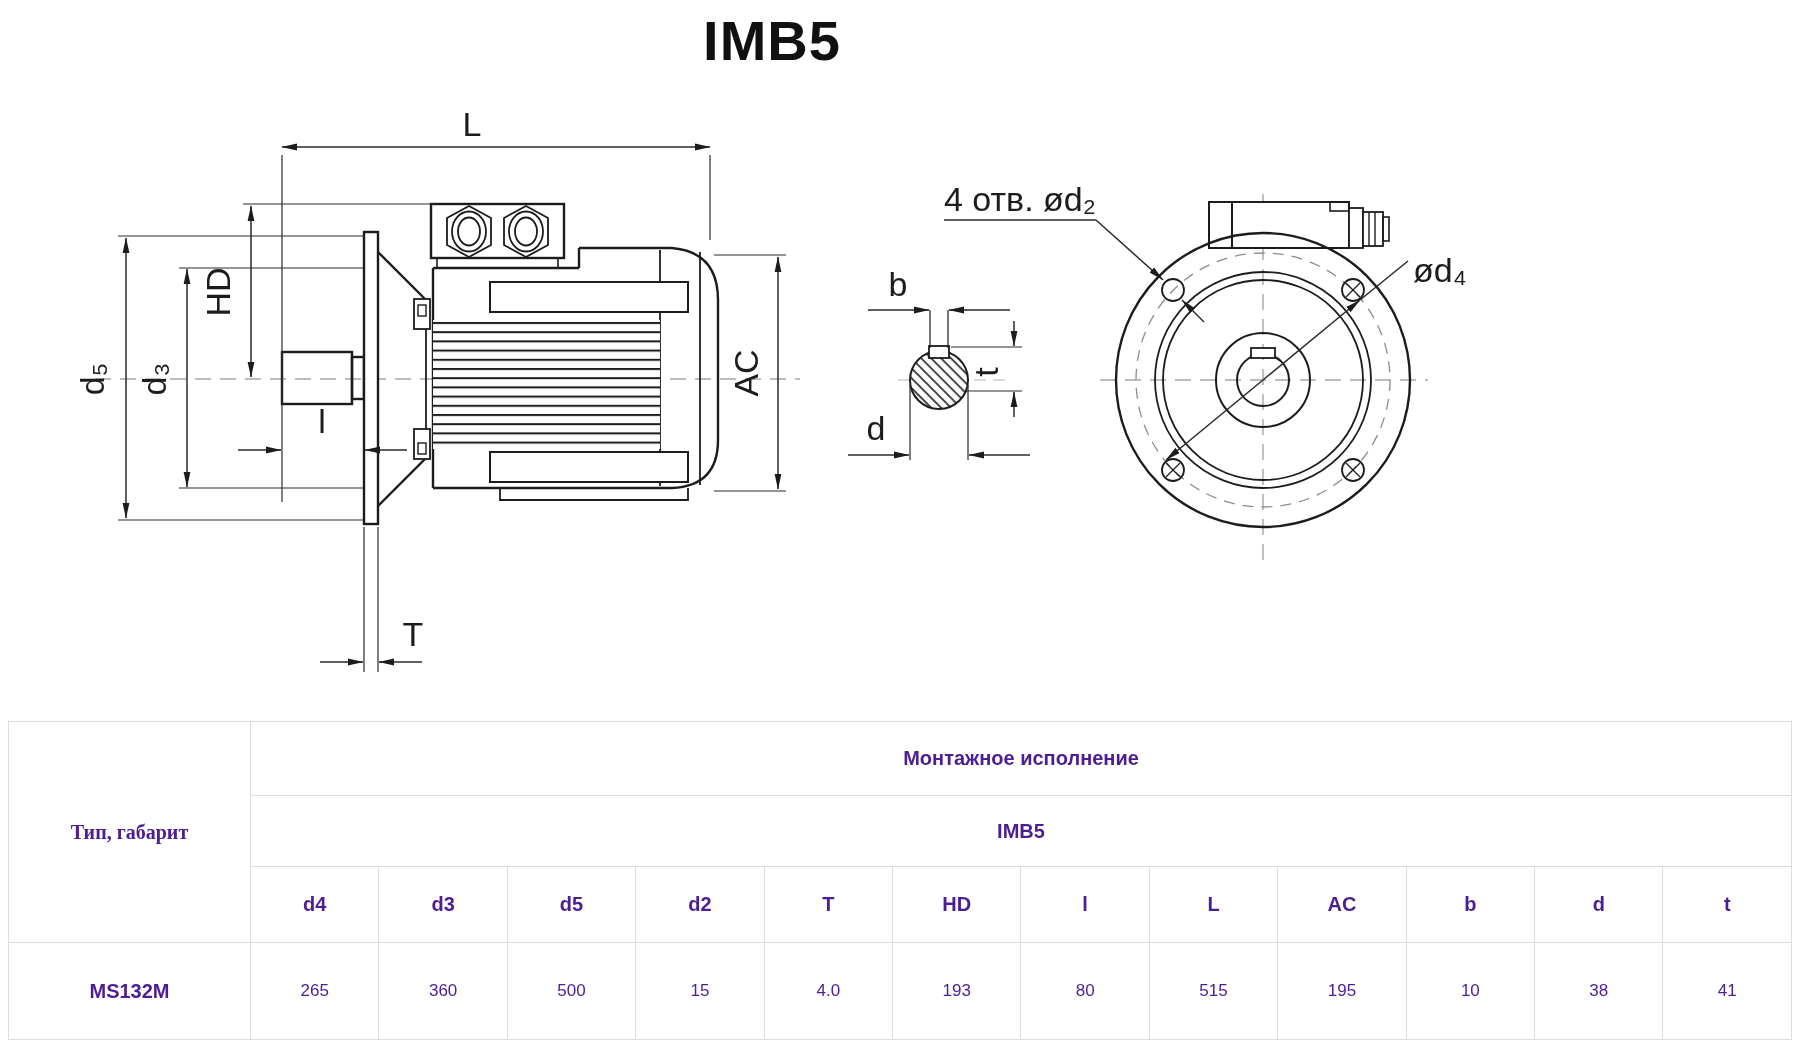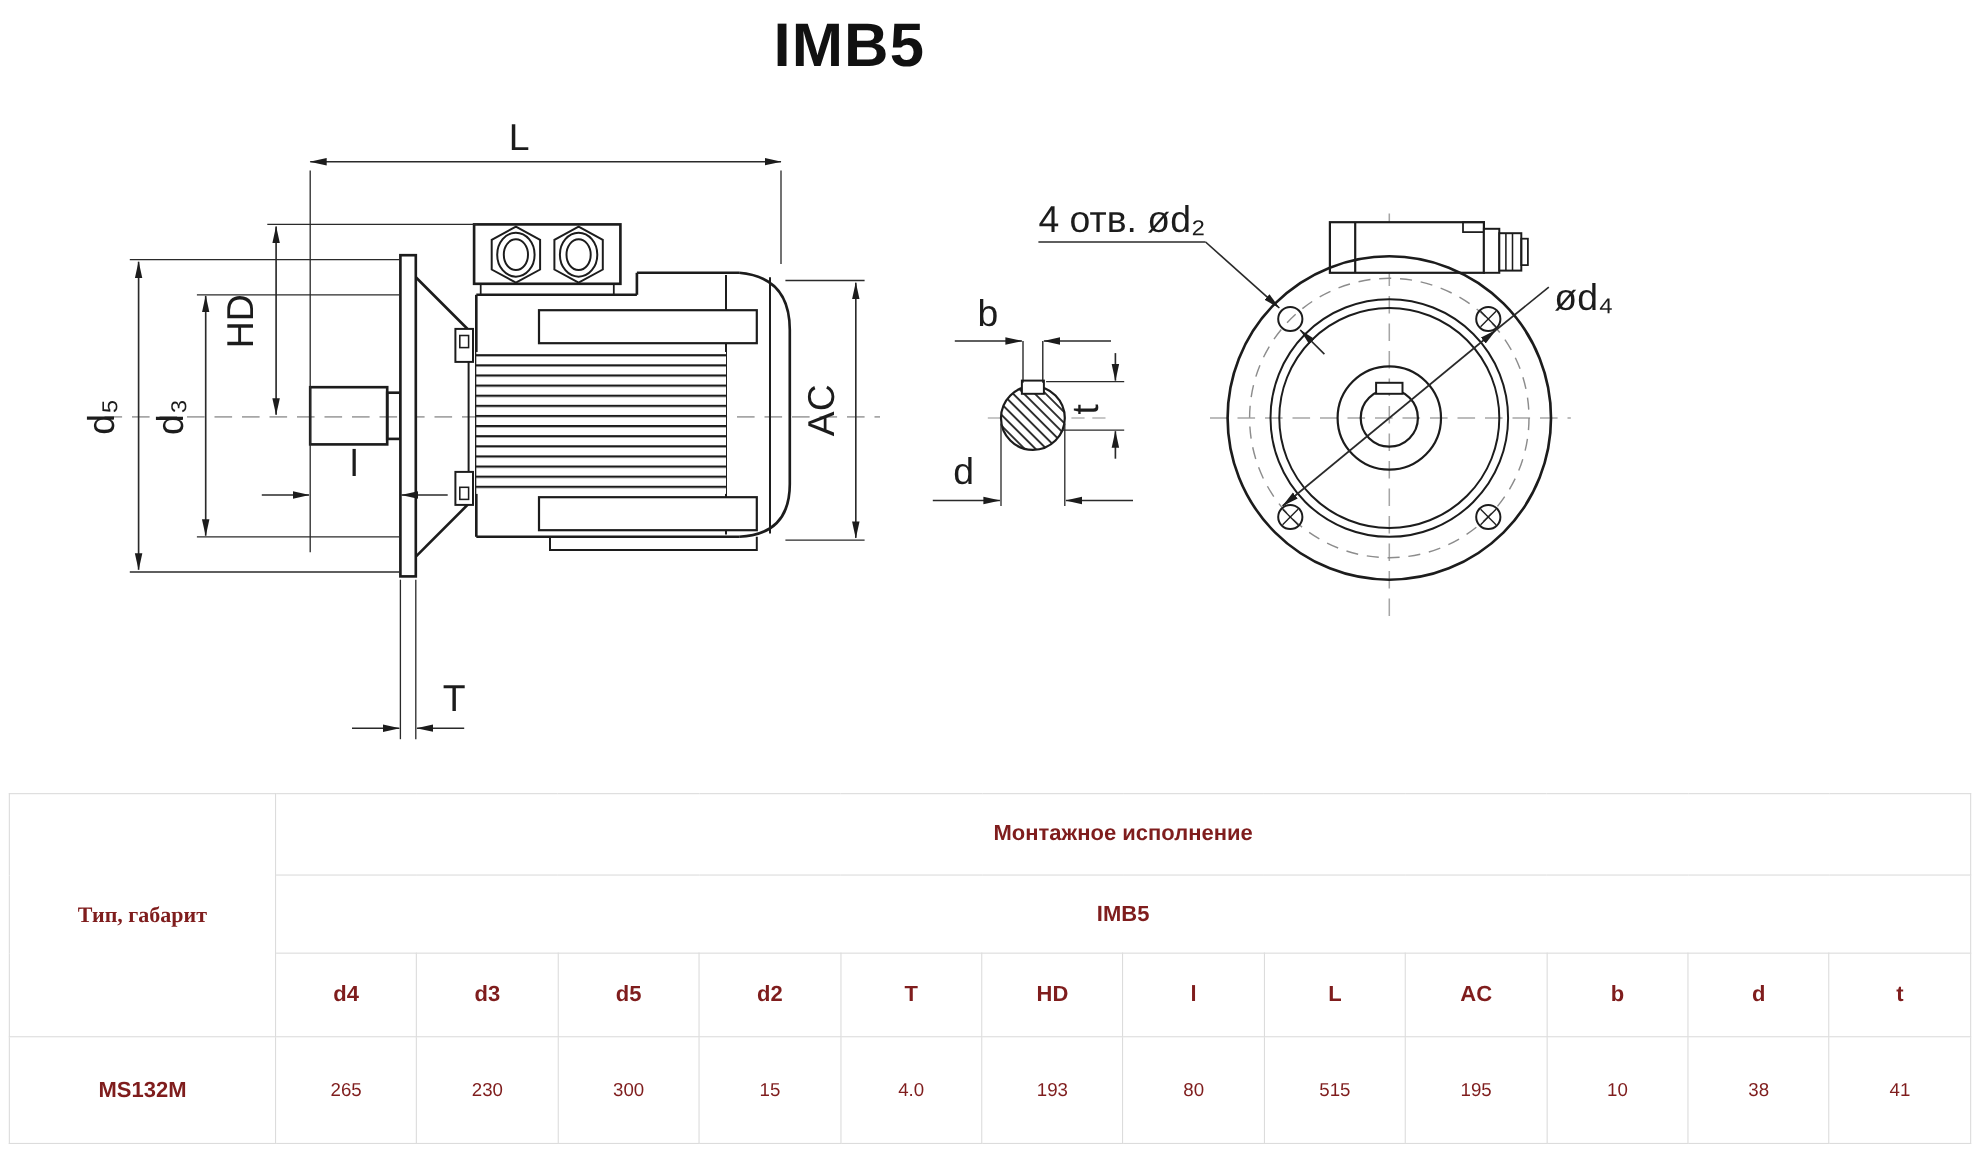--- a/index.html
+++ b/index.html
@@ -15,21 +15,21 @@
   svg.drawing text{
     font-family:"Liberation Sans","DejaVu Sans",sans-serif;
     fill:#1c1c1c;font-size:34px;
   }
   table.dims{
     position:absolute;left:8px;top:721px;width:1784px;
     border-collapse:collapse;table-layout:fixed;background:#fff;
   }
   table.dims td{
     border:1px solid #dcdcdc;text-align:center;vertical-align:middle;
-    color:#7f1d1d;padding:0;
+    color:#4c1d95;padding:0;
   }
   td.lbl{font-weight:bold;font-size:20px;}
   td.val{font-weight:normal;font-size:17px;}
   td.type-cell{vertical-align:top;padding-top:26px;font-family:Liberation Serif, serif;}
   tr.r1{height:74px;} tr.r2{height:71px;} tr.r3{height:76px;margin-top:24px;} tr.r4{height:97px;}
 </style>
 </head>
 <body>
 
 <div class="page">
@@ -252,22 +252,22 @@
       <td class="lbl">l</td>
       <td class="lbl">L</td>
       <td class="lbl">AC</td>
       <td class="lbl">b</td>
       <td class="lbl">d</td>
       <td class="lbl">t</td>
     </tr>
     <tr class="r4">
       <td class="lbl">MS132M</td>
       <td class="val">265</td>
-      <td class="val">230</td>
-      <td class="val">300</td>
+      <td class="val">360</td>
+      <td class="val">500</td>
       <td class="val">15</td>
       <td class="val">4.0</td>
       <td class="val">193</td>
       <td class="val">80</td>
       <td class="val">515</td>
       <td class="val">195</td>
       <td class="val">10</td>
       <td class="val">38</td>
       <td class="val">41</td>
     </tr>

